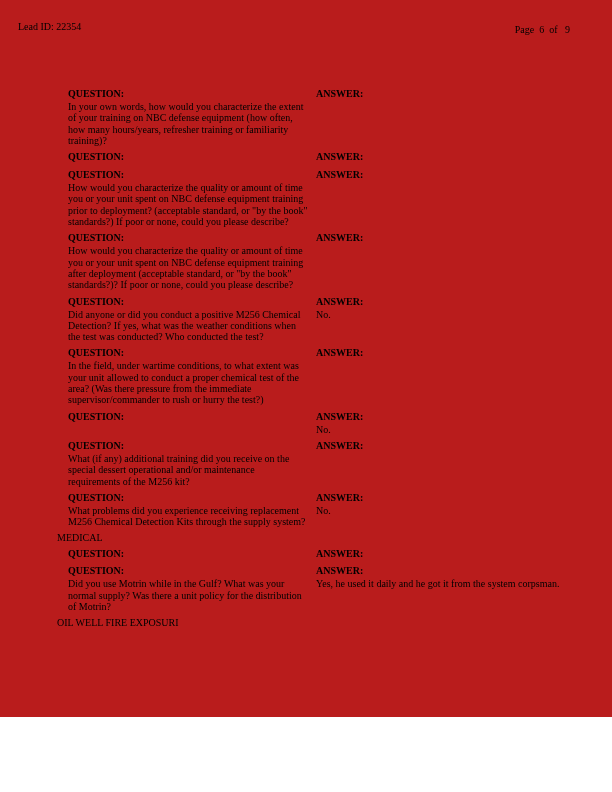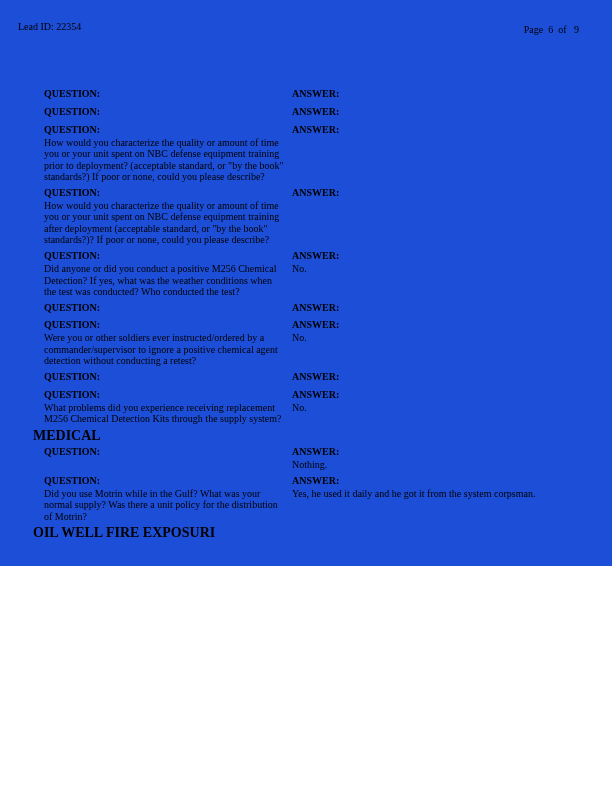--- a/index.html
+++ b/index.html
@@ -1,63 +1,63 @@
 <!DOCTYPE html>
 <html><head>
 <meta charset="utf-8">
 <style>
   * { margin: 0; padding: 0; box-sizing: border-box; }
   html, body { background: #ffffff; }
   .page {
     position: relative;
     width: 612px;
-    height: 566px;
-    background: #1d4ed8;
+    height: 717px;
+    background: #b91c1c;
     font-family: "Liberation Serif", serif;
     color: #000000;
     overflow: hidden;
   }
   .header-left {
     position: absolute;
     left: 18px;
     top: 21px;
     font-size: 10px;
   }
   .header-right {
     position: absolute;
-    right: 33px;
+    right: 42px;
     top: 24px;
     font-size: 10px;
     white-space: pre;
   }
   .content {
     position: absolute;
-    left: 44px;
+    left: 68px;
     top: 87px;
     width: 530px;
   }
   .block {
     display: grid;
     grid-template-columns: 248px 250px;
     margin-bottom: 4px;
   }
   .qcol { padding-right: 8px; }
   .label {
     font-weight: bold;
     font-size: 10px;
     line-height: 13px;
   }
   .qtext, .atext {
     font-size: 10px;
     line-height: 11.3px;
     margin-top: 1px;
   }
   .heading {
-    font-weight: bold;
-    font-size: 14px;
+    font-weight: normal;
+    font-size: 10px;
     line-height: 13px;
     margin: 2px 0 3px -11px;
   }
   .redaction-bar {
     position: absolute;
     left: 487px;
     top: 751px;
     width: 92px;
     height: 9px;
     background: #000000;
@@ -69,20 +69,21 @@
 <div class="page">
 
   <div class="header-left">Lead ID: 22354</div>
   <div class="header-right">Page  6  of   9</div>
 
   <div class="content">
 
     <div class="block">
       <div class="qcol">
         <div class="label">QUESTION:</div>
+        <div class="qtext">In your own words, how would you characterize the extent of your training on NBC defense equipment (how often, how many hours/years, refresher training or familiarity training)?</div>
       </div>
       <div class="acol">
         <div class="label">ANSWER:</div>
         <div class="atext"></div>
       </div>
     </div>
 
     <div class="block">
       <div class="qcol">
         <div class="label">QUESTION:</div>
@@ -122,40 +123,41 @@
       </div>
       <div class="acol">
         <div class="label">ANSWER:</div>
         <div class="atext">No.</div>
       </div>
     </div>
 
     <div class="block">
       <div class="qcol">
         <div class="label">QUESTION:</div>
-      </div>
-      <div class="acol">
-        <div class="label">ANSWER:</div>
-      </div>
-    </div>
-
-    <div class="block">
-      <div class="qcol">
-        <div class="label">QUESTION:</div>
-        <div class="qtext">Were you or other soldiers ever instructed/ordered by a commander/supervisor to ignore a positive chemical agent detection without conducting a retest?</div>
+        <div class="qtext">In the field, under wartime conditions, to what extent was your unit allowed to conduct a proper chemical test of the area?  (Was there pressure from the immediate supervisor/commander to rush or hurry the test?)</div>
+      </div>
+      <div class="acol">
+        <div class="label">ANSWER:</div>
+      </div>
+    </div>
+
+    <div class="block">
+      <div class="qcol">
+        <div class="label">QUESTION:</div>
       </div>
       <div class="acol">
         <div class="label">ANSWER:</div>
         <div class="atext">No.</div>
       </div>
     </div>
 
     <div class="block">
       <div class="qcol">
         <div class="label">QUESTION:</div>
+        <div class="qtext">What (if any) additional training did you receive on the special dessert operational and/or maintenance requirements of the M256 kit?</div>
       </div>
       <div class="acol">
         <div class="label">ANSWER:</div>
         <div class="atext"></div>
       </div>
     </div>
 
     <div class="block">
       <div class="qcol">
         <div class="label">QUESTION:</div>
@@ -168,21 +170,20 @@
     </div>
 
     <div class="heading">MEDICAL</div>
 
     <div class="block">
       <div class="qcol">
         <div class="label">QUESTION:</div>
       </div>
       <div class="acol">
         <div class="label">ANSWER:</div>
-        <div class="atext">Nothing.</div>
       </div>
     </div>
 
     <div class="block">
       <div class="qcol">
         <div class="label">QUESTION:</div>
         <div class="qtext">Did you use Motrin while in the Gulf?  What was your normal supply? Was there a unit policy for the distribution of Motrin?</div>
       </div>
       <div class="acol">
         <div class="label">ANSWER:</div>

